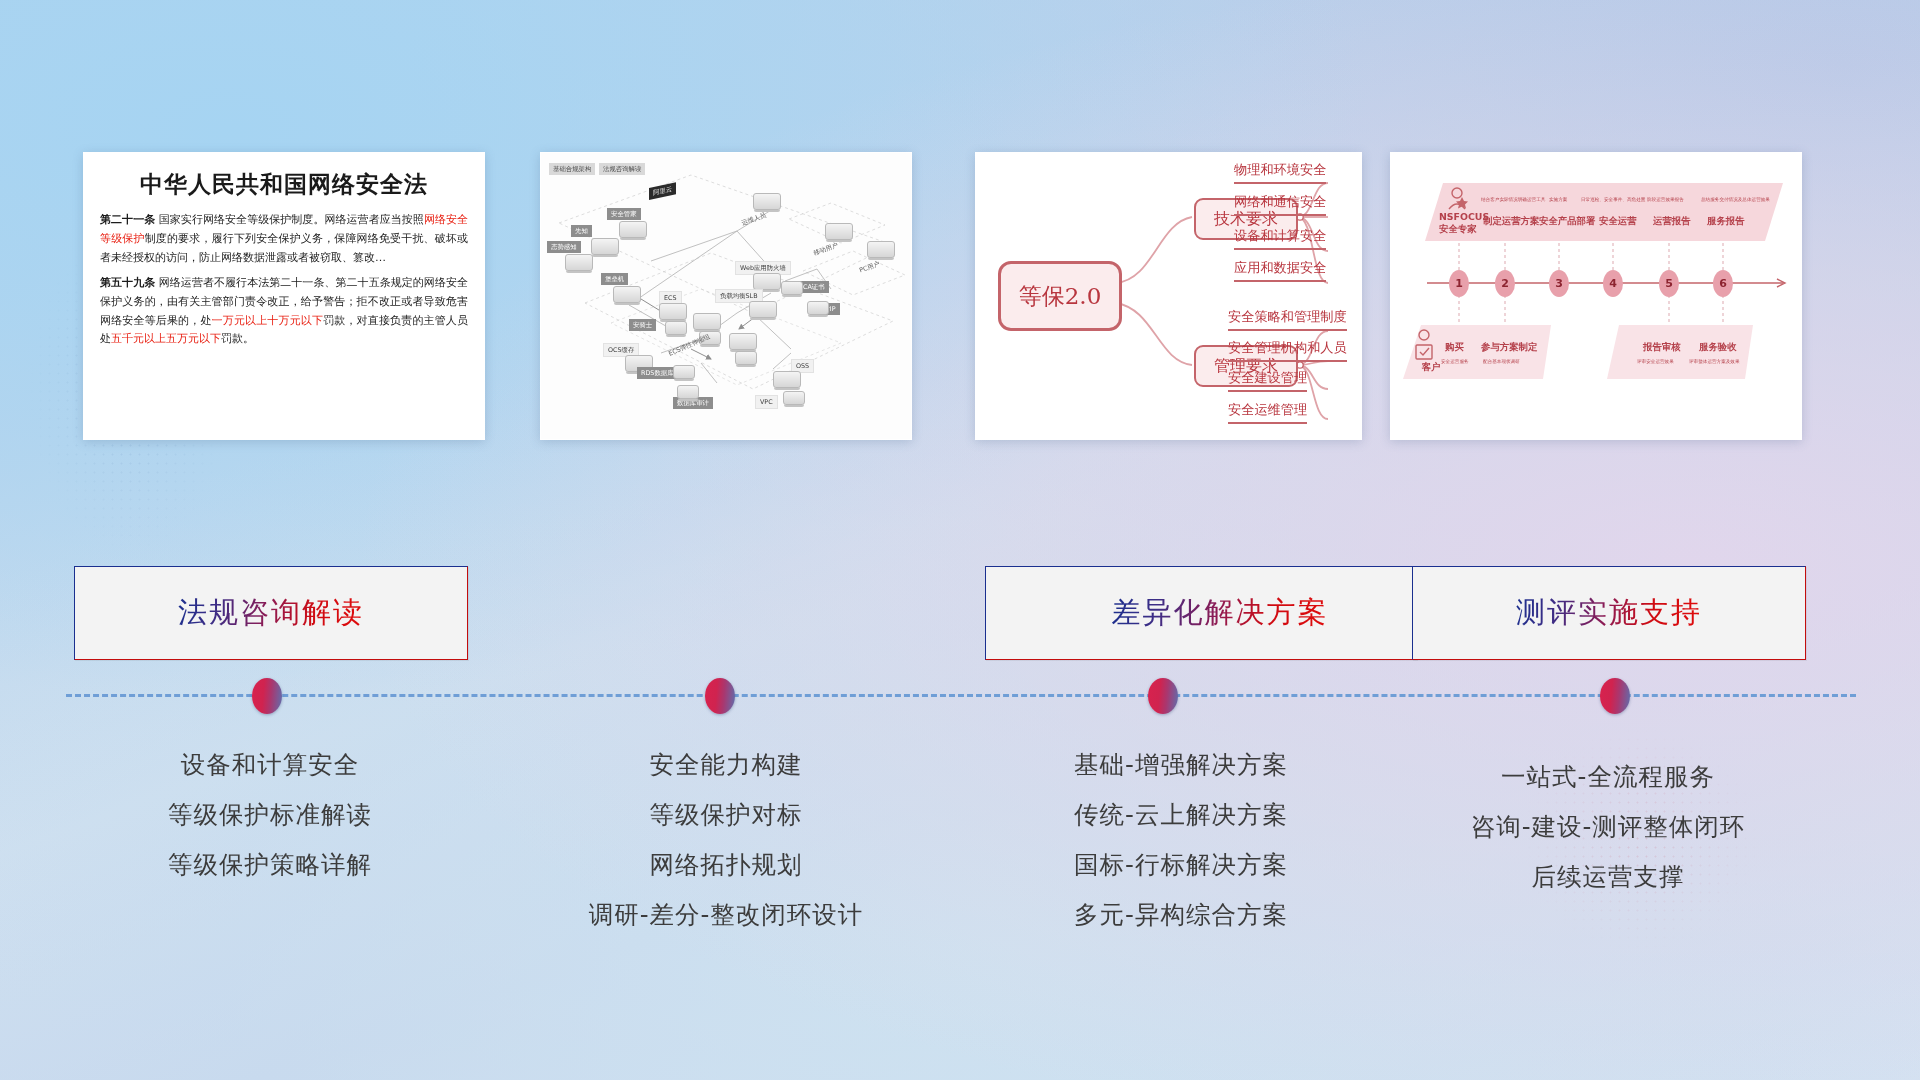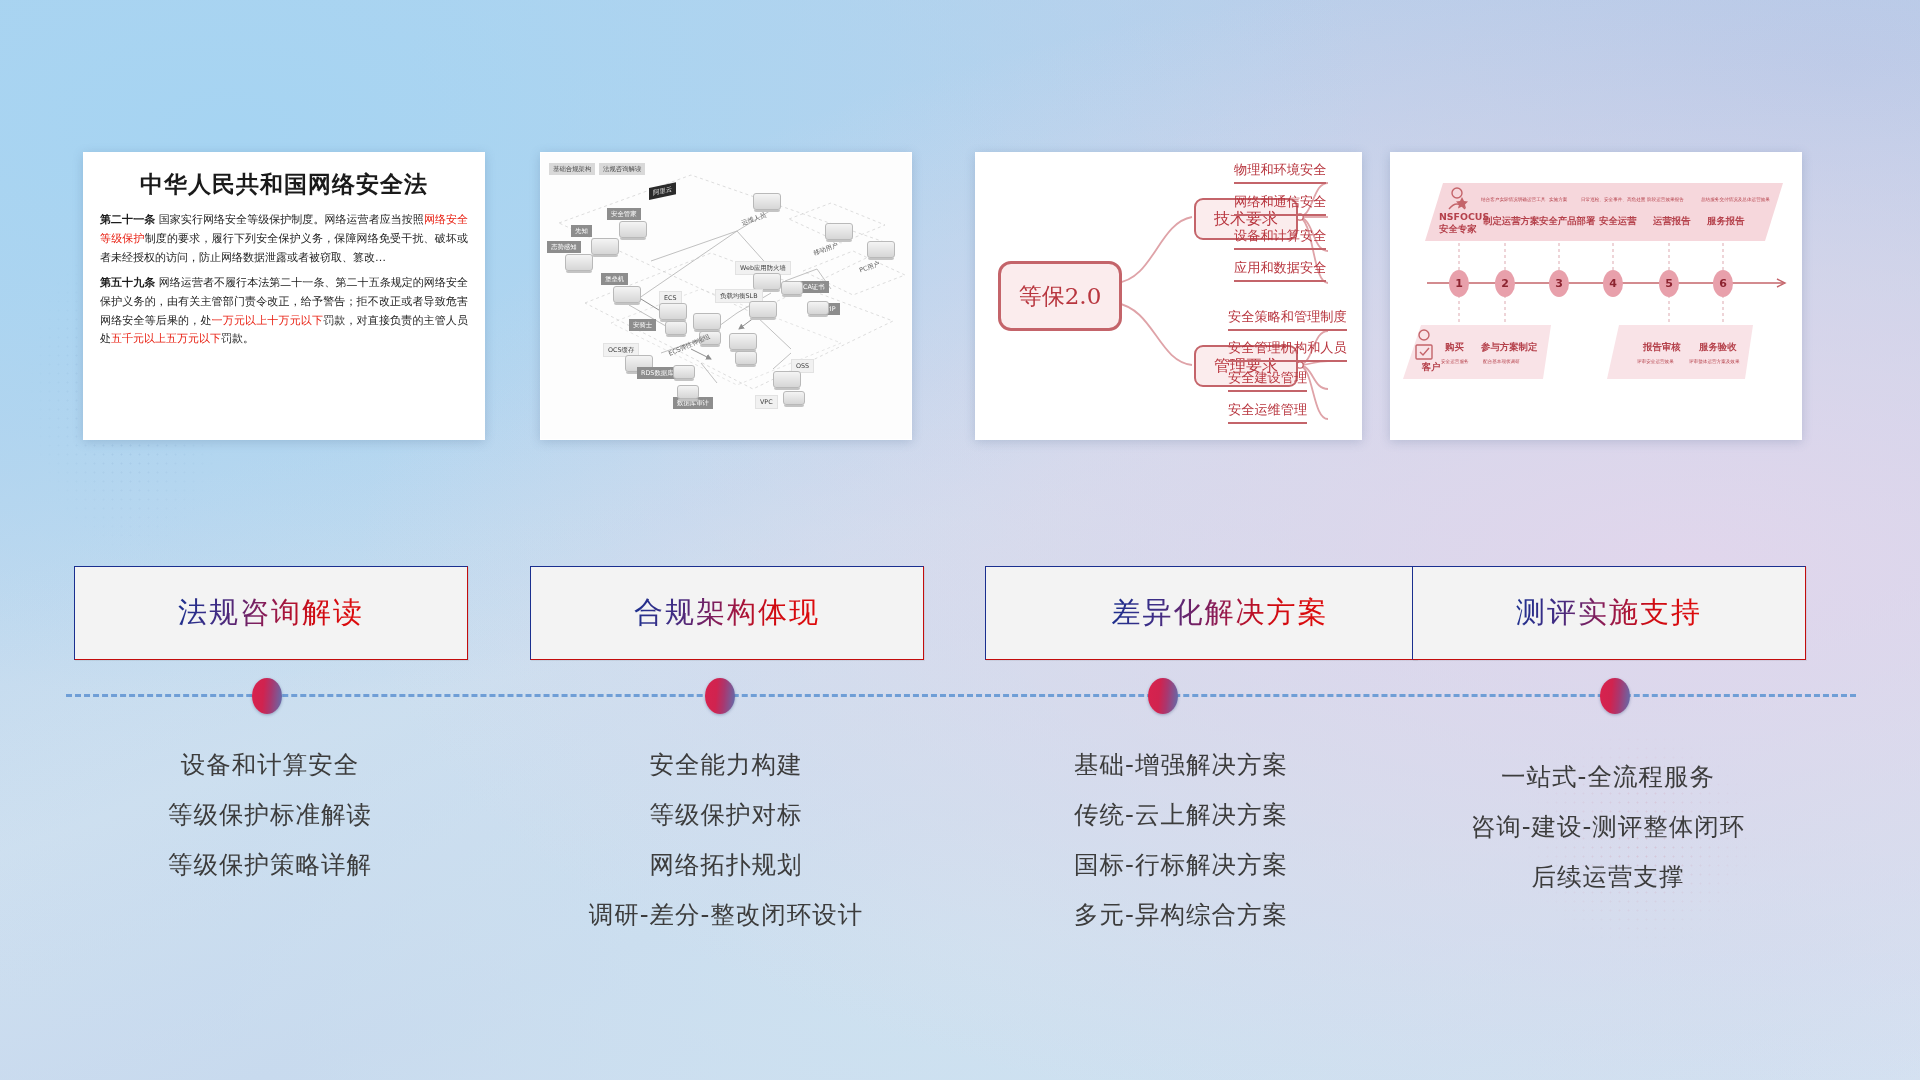--- a/index.html
+++ b/index.html
@@ -329,23 +329,20 @@
         <div class="nf-num" style="left:268px;top:117px">5</div>
         <div class="nf-num" style="left:322px;top:117px">6</div>
       </div>
     </div>
   </div>
 
   <div class="labels">
     <div class="label-box lb1">
         <span>法规咨询解读</span>
       </div>
-    <div class="label-box lb2">
-        <span>合规架构体现</span>
-      </div>
     <div class="label-box lb3">
         <span>差异化解决方案</span>
       </div>
     <div class="label-box lb4">
         <span>测评实施支持</span>
       </div>
   </div>
 
   <div class="tl-line"></div>
   <div class="tl-dot d1"></div>

